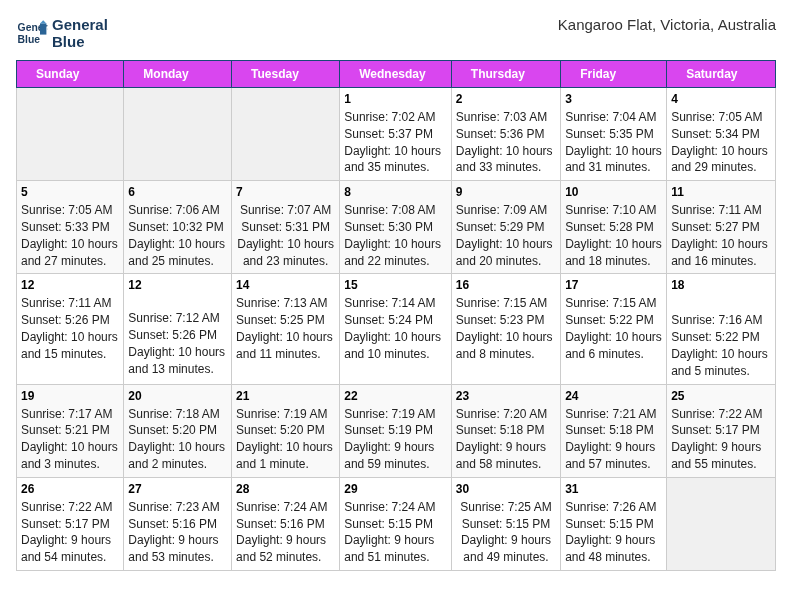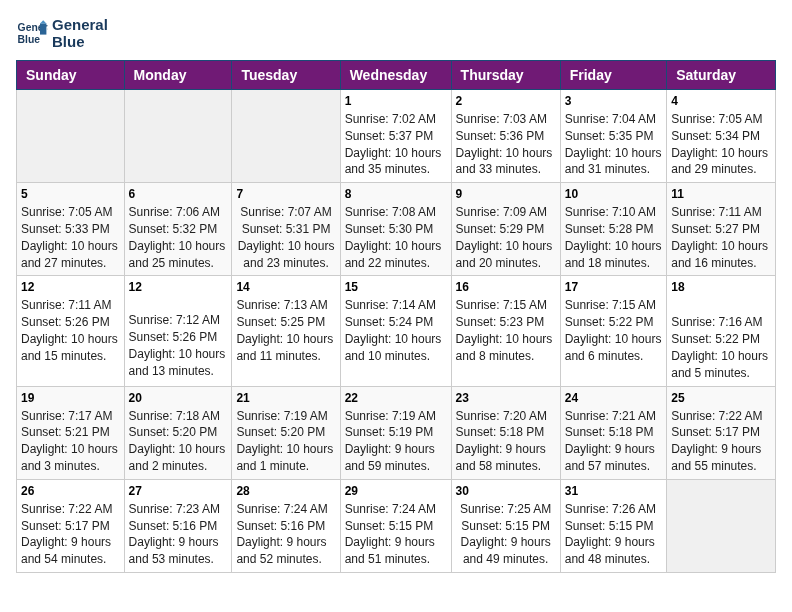--- a/index.html
+++ b/index.html
@@ -36,25 +36,25 @@
     .subtitle {
       font-size: 15px;
       color: #333;
     }
     table {
       width: 100%;
       border-collapse: collapse;
       font-size: 11px;
     }
     thead tr th {
-      background: #701a75;
+      background: #d946ef;
       color: #fff;
-      padding: 6px 9px;
+      padding: 6px 19px;
       text-align: left;
-      font-size: 14px;
+      font-size: 12px;
       font-weight: bold;
       border: 1px solid #1a4a76;
     }
     tbody tr td {
       border: 1px solid #ccc;
       padding: 4px;
       vertical-align: top;
       height: 90px;
       width: 113px;
       background: #fff;
@@ -86,20 +86,21 @@
       <text x="2" y="32" font-size="13" font-weight="bold" fill="#1a3a5c">Blue</text>
       <polygon points="30,8 38,8 38,22 30,22" fill="#2a6496"></polygon>
       <polygon points="30,8 38,8 34,4" fill="#4a90c4"></polygon>
     </svg>
     <div>
       <div style="font-size:15px;font-weight:bold;color:#1a3a5c;">General</div>
       <div style="font-size:15px;font-weight:bold;color:#1a3a5c;">Blue</div>
     </div>
   </div>
   <div class="title-area">
+    <div class="subtitle">Kangaroo Flat, Victoria, Australia</div>
   </div>
 </div>
 
 <table>
   <thead>
     <tr>
     <th>Sunday</th>
         <th>Monday</th>
         <th>Tuesday</th>
         <th>Wednesday</th>
@@ -146,21 +147,21 @@
         <td>
           <div class="cell-date">5</div>
           <div class="cell-info" style="white-space: pre-line;">Sunrise: 7:05 AM
 Sunset: 5:33 PM
 Daylight: 10 hours
 and 27 minutes.</div>
         </td>
         <td>
           <div class="cell-date">6</div>
           <div class="cell-info" style="white-space: pre-line;">Sunrise: 7:06 AM
-Sunset: 5:32 PM
+Sunset: 10:32 PM
 Daylight: 10 hours
 and 25 minutes.</div>
         </td>
         <td>
           <div class="cell-date">7</div>
           <div class="cell-info" style="white-space: pre-line; text-align: center;">Sunrise: 7:07 AM
 Sunset: 5:31 PM
 Daylight: 10 hours
 and 23 minutes.</div>
         </td>

